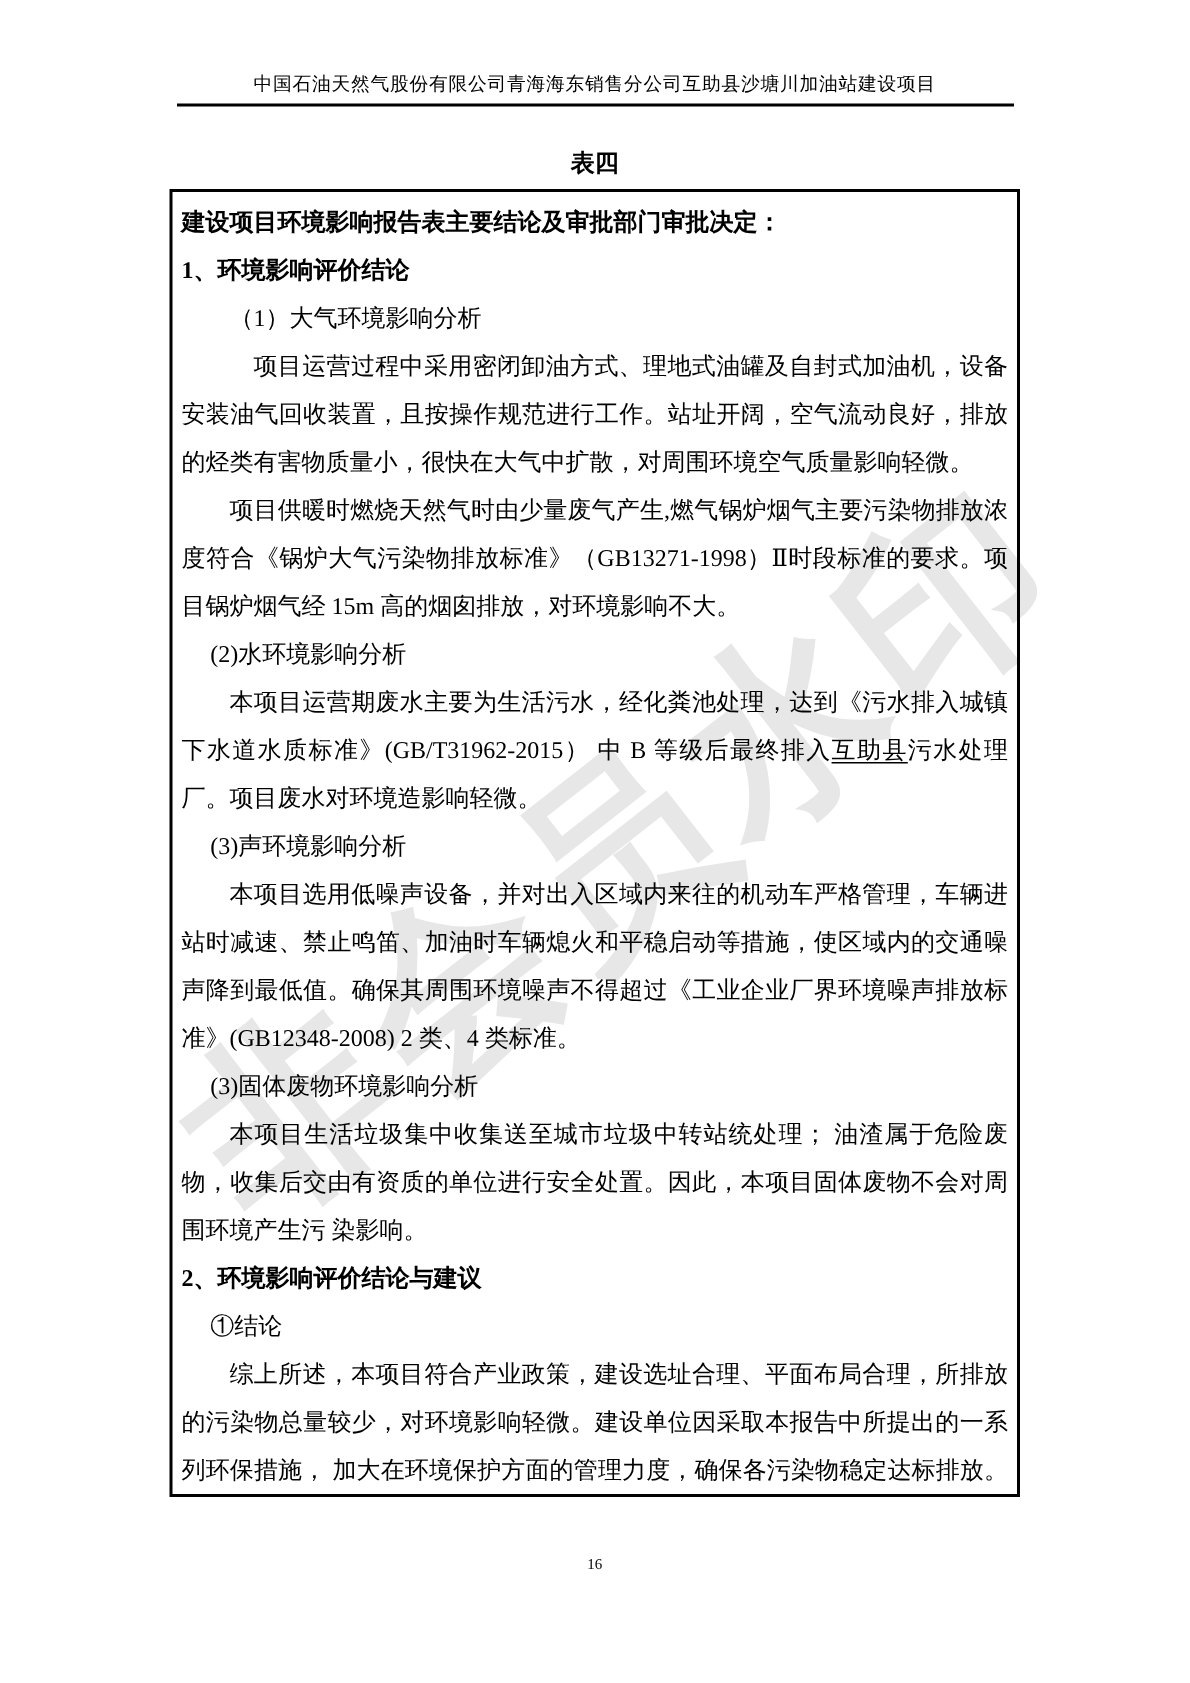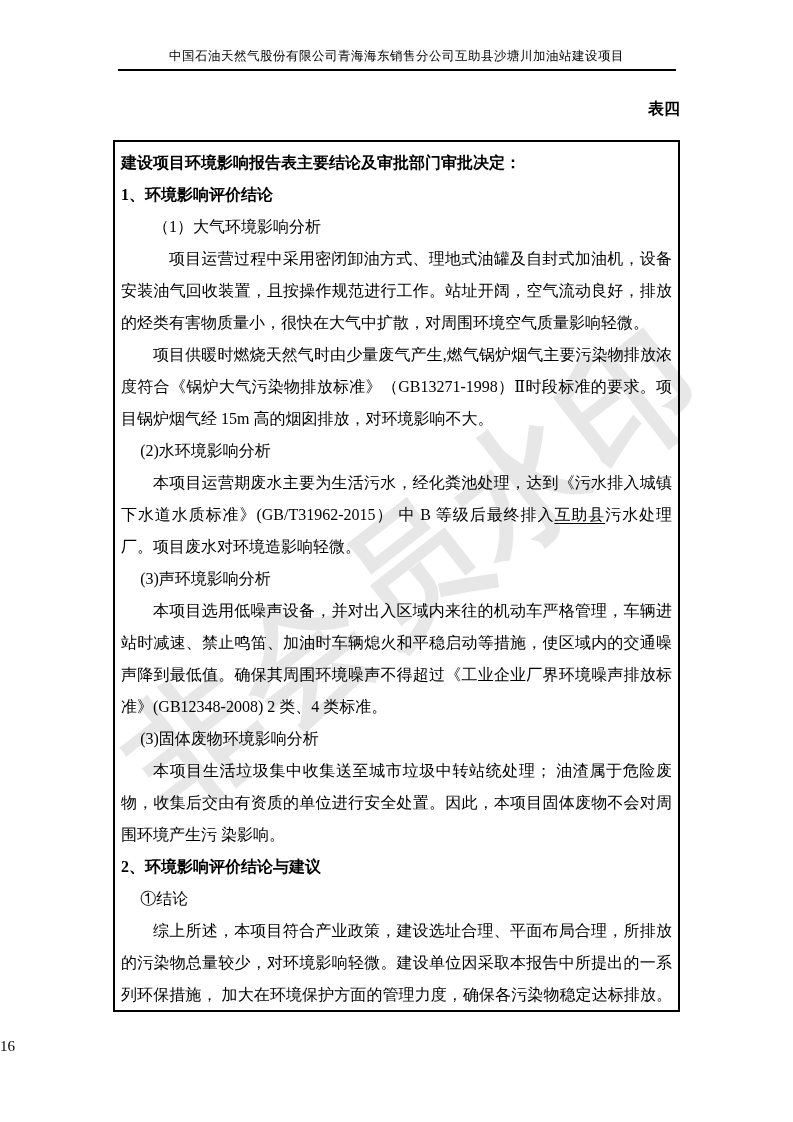--- a/index.html
+++ b/index.html
@@ -45,24 +45,24 @@
     text-align: center;
     font-size: 12.5px;
     letter-spacing: 0.5px;
     line-height: 16px;
   }
   
   .table-label {
     position: relative;
     z-index: 1;
     width: 567px;
-    margin: 28px auto 20px auto;
+    margin: 28px auto 6px auto;
     font-size: 16px;
     font-weight: bold;
-    text-align: right;
+    text-align: center;
   }
   
   .report-table {
     position: relative;
     z-index: 1;
     width: 567px;
     height: 872px;
     margin: 0 auto;
     border: 2px solid #000;
     box-sizing: border-box;
@@ -84,21 +84,22 @@
   .uline {
     text-decoration: underline;
     text-underline-offset: 3px;
   }
   
   .page-number {
     position: absolute;
     left: 0;
     right: 0;
     top: 1038px;
-    font-size: 15px;
+    text-align: center;
+    font-size: 10px;
     z-index: 1;
   }
 </style>
 </head>
 <body>
 
 <div class="page">
 
   <div class="watermark">非会员水印</div>
 

